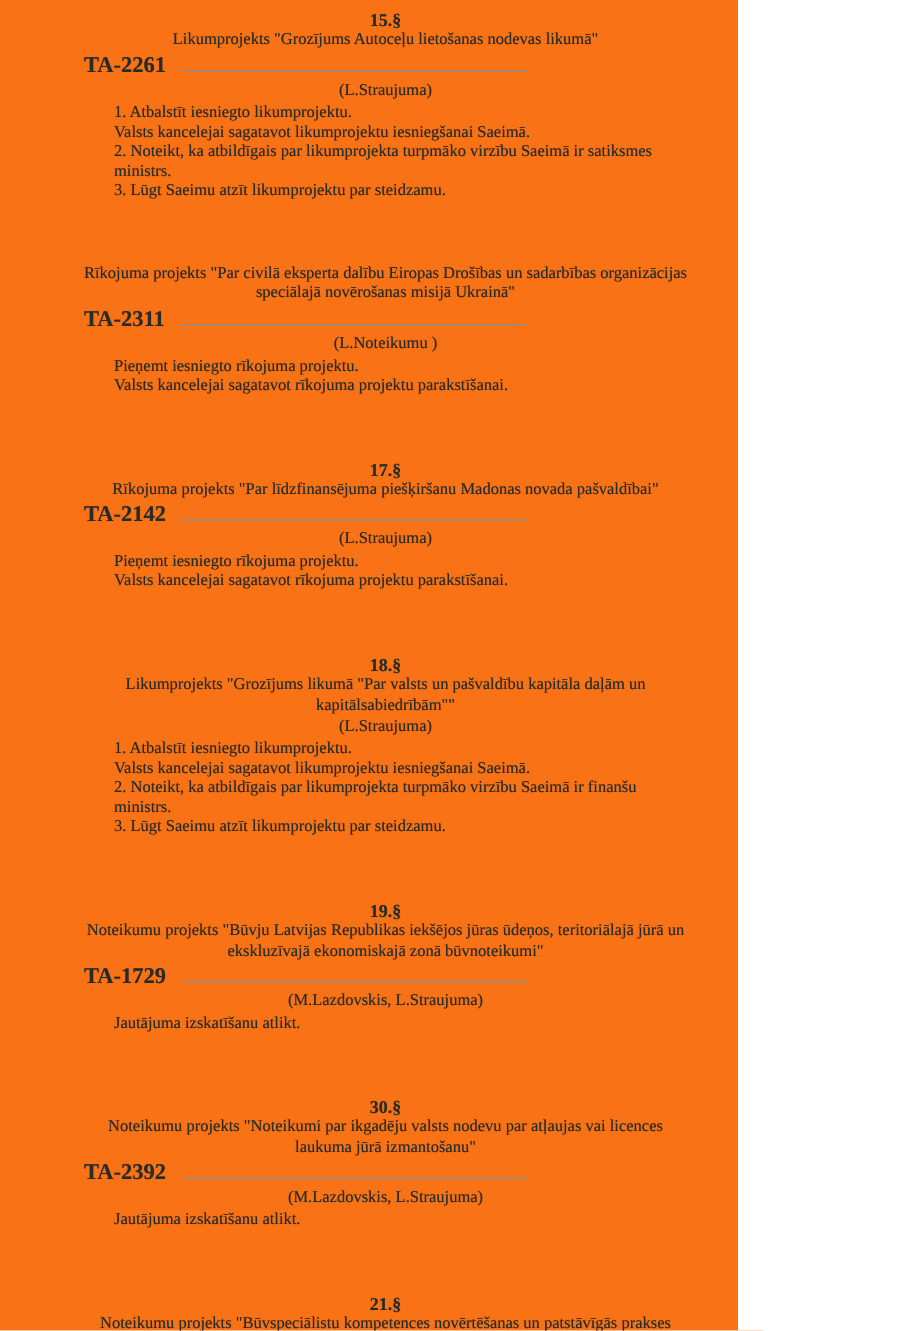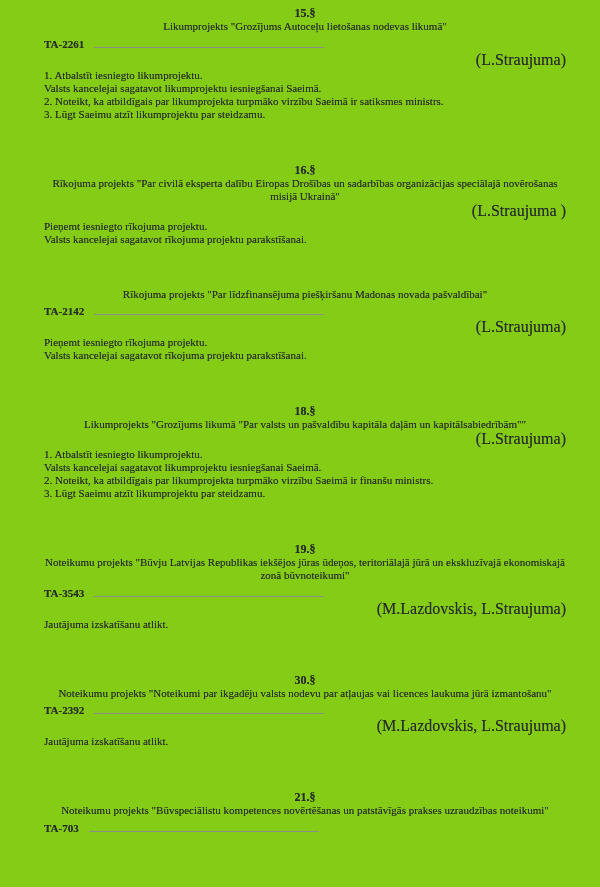--- a/index.html
+++ b/index.html
@@ -9,24 +9,24 @@
   }
   body {
     width: 600px;
     height: 887px;
     overflow: hidden;
     font-family: "Liberation Serif", "DejaVu Serif", serif;
     color: #272b29;
   }
   .page {
     box-sizing: border-box;
-    width: 600px;
+    width: 492px;
     height: 887px;
-    padding: 6px 34px 0 44px;
-    background: #84cc16;
+    padding: 6px 34px 0 56px;
+    background: #f97316;
   }
   .agenda-section {
     margin-bottom: 42px;
   }
   .agenda-section:last-child {
     margin-bottom: 12px;
   }
   .sec-num {
     text-align: center;
     font-weight: bold;
@@ -40,38 +40,39 @@
     margin: 0 auto;
   }
   .ta-row {
     height: 17px;
     font-size: 11px;
     margin-top: 2px;
     white-space: nowrap;
   }
   .ta-num {
     font-weight: bold;
-    font-size: 11px;
+    font-size: 15px;
   }
   .sig-line {
     display: inline-block;
     width: 230px;
     height: 11px;
     margin-left: 10px;
     border-bottom: 1px solid #8a8d8b;
     vertical-align: baseline;
   }
   .speakers {
-    text-align: right;
-    font-size: 16px;
+    text-align: center;
+    font-size: 11px;
     line-height: 14px;
     height: 14px;
   }
   .body-lines {
     margin-top: 2px;
+    margin-left: 20px;
   }
   .body-line {
     font-size: 11px;
     line-height: 13px;
     text-align: left;
   }
   
   .sec-num, .sec-title, .ta-num, .speakers, .body-line {
     text-shadow: 0 0 0.45px rgba(30, 40, 36, 0.55);
   }
@@ -90,30 +91,33 @@
     <div class="speakers">(L.Straujuma)</div>
     <div class="body-lines">
       <div class="body-line">1. Atbalstīt iesniegto likumprojektu.</div>
       <div class="body-line">Valsts kancelejai sagatavot likumprojektu iesniegšanai Saeimā.</div>
       <div class="body-line">2. Noteikt, ka atbildīgais par likumprojekta turpmāko virzību Saeimā ir satiksmes ministrs.</div>
       <div class="body-line">3. Lūgt Saeimu atzīt likumprojektu par steidzamu.</div>
     </div>
   </section>
 
   <section class="agenda-section">
-    <div class="sec-num">16.§</div>
     <div class="sec-title">Rīkojuma projekts "Par civilā eksperta dalību Eiropas Drošības un sadarbības organizācijas speciālajā novērošanas misijā Ukrainā"</div>
-    <div class="speakers">(L.Straujuma )</div>
+    <div class="ta-row">
+      <span class="ta-num">TA-2311</span><span class="sig-line"></span>
+    </div>
+    <div class="speakers">(L.Noteikumu )</div>
     <div class="body-lines">
       <div class="body-line">Pieņemt iesniegto rīkojuma projektu.</div>
       <div class="body-line">Valsts kancelejai sagatavot rīkojuma projektu parakstīšanai.</div>
     </div>
   </section>
 
   <section class="agenda-section">
+    <div class="sec-num">17.§</div>
     <div class="sec-title">Rīkojuma projekts "Par līdzfinansējuma piešķiršanu Madonas novada pašvaldībai"</div>
     <div class="ta-row">
       <span class="ta-num">TA-2142</span><span class="sig-line"></span>
     </div>
     <div class="speakers">(L.Straujuma)</div>
     <div class="body-lines">
       <div class="body-line">Pieņemt iesniegto rīkojuma projektu.</div>
       <div class="body-line">Valsts kancelejai sagatavot rīkojuma projektu parakstīšanai.</div>
     </div>
   </section>
@@ -127,21 +131,21 @@
       <div class="body-line">Valsts kancelejai sagatavot likumprojektu iesniegšanai Saeimā.</div>
       <div class="body-line">2. Noteikt, ka atbildīgais par likumprojekta turpmāko virzību Saeimā ir finanšu ministrs.</div>
       <div class="body-line">3. Lūgt Saeimu atzīt likumprojektu par steidzamu.</div>
     </div>
   </section>
 
   <section class="agenda-section">
     <div class="sec-num">19.§</div>
     <div class="sec-title">Noteikumu projekts "Būvju Latvijas Republikas iekšējos jūras ūdeņos, teritoriālajā jūrā un ekskluzīvajā ekonomiskajā zonā būvnoteikumi"</div>
     <div class="ta-row">
-      <span class="ta-num">TA-3543</span><span class="sig-line"></span>
+      <span class="ta-num">TA-1729</span><span class="sig-line"></span>
     </div>
     <div class="speakers">(M.Lazdovskis, L.Straujuma)</div>
     <div class="body-lines">
       <div class="body-line">Jautājuma izskatīšanu atlikt.</div>
     </div>
   </section>
 
   <section class="agenda-section">
     <div class="sec-num">30.§</div>
     <div class="sec-title">Noteikumu projekts "Noteikumi par ikgadēju valsts nodevu par atļaujas vai licences laukuma jūrā izmantošanu"</div>

